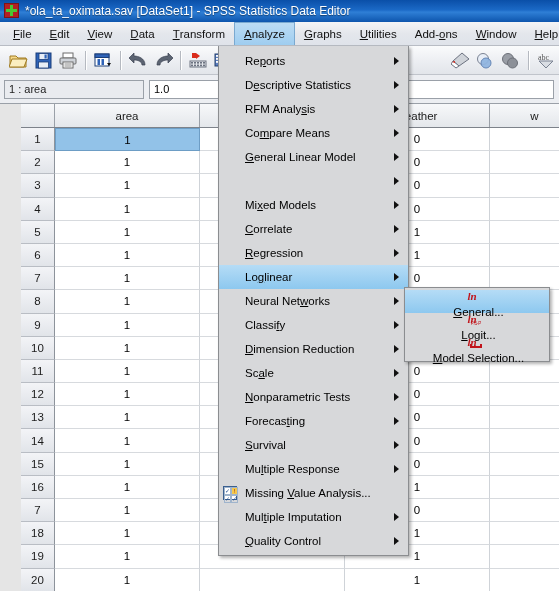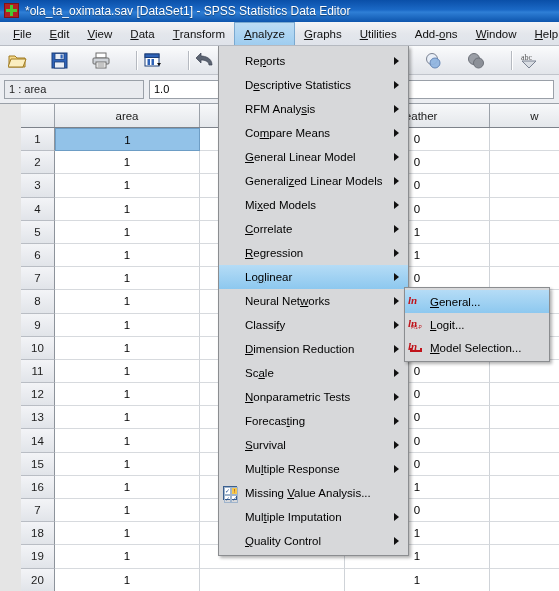--- a/index.html
+++ b/index.html
@@ -98,21 +98,21 @@
     width: 559px; height: 29px;
     background: linear-gradient(to bottom, #fafbfc 0%, #eceef2 55%, #e2e5ea 100%);
     border-bottom: 1px solid #c0c4cb;
     box-sizing: border-box;
     display: flex;
     align-items: center;
     padding-left: 6px;
   }
   .tb-btn {
     width: 24px; height: 23px;
-    margin-right: 19px;
+    margin-right: 1px;
     display: flex;
     align-items: center;
     justify-content: center;
     position: relative;
   }
   .tb-sep {
     width: 1px; height: 19px;
     background: #b5b9c0;
     margin: 0 4px;
     border-right: 1px solid #fff;
@@ -293,21 +293,21 @@
     position: absolute;
     left: 404px; top: 287px;
     width: 146px;
     background: #d7d8da;
     border: 1px solid #8b8d90;
     box-shadow: 2px 2px 3px rgba(0,0,0,0.30);
     padding: 2px 0;
     box-sizing: border-box;
     z-index: 50;
   }
-  #loglinear-sub .mi { height: 23px; padding-left: 3px; }
+  #loglinear-sub .mi { height: 23px; padding-left: 3px; flex-direction: column; }
   .ln-icon {
     width: 17px; height: 17px;
     position: relative;
     font-family: "Liberation Serif", serif;
     font-style: italic;
     font-weight: bold;
     font-size: 11px;
     color: #c0141b;
     line-height: 11px;
     text-align: center;
@@ -650,21 +650,20 @@
       <span class="mi-label">Co<span class="mnem">m</span>pare Means</span>
       <span class="arrow"></span>
     </div>
     <div class="mi">
       <span class="mi-icon"></span>
       <span class="mi-label"><span class="mnem">G</span>eneral Linear Model</span>
       <span class="arrow"></span>
     </div>
     <div class="mi">
       <span class="mi-icon"></span>
-      <span class="mi-label">Generali<span class="mnem">z</span>ed Linear Models</span>
       <span class="arrow"></span>
     </div>
     <div class="mi">
       <span class="mi-icon"></span>
       <span class="mi-label">Mi<span class="mnem">x</span>ed Models</span>
       <span class="arrow"></span>
     </div>
     <div class="mi">
       <span class="mi-icon"></span>
       <span class="mi-label"><span class="mnem">C</span>orrelate</span>

